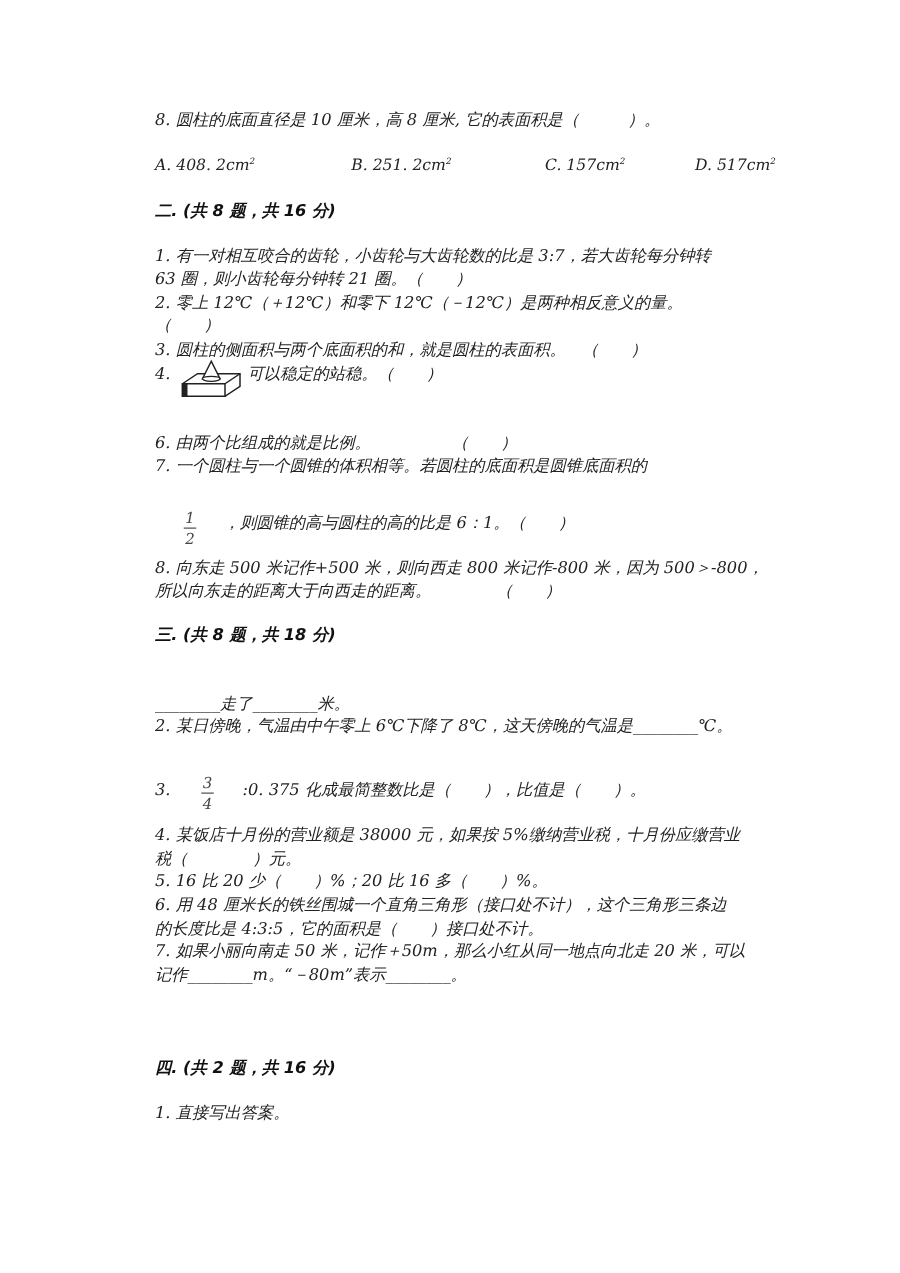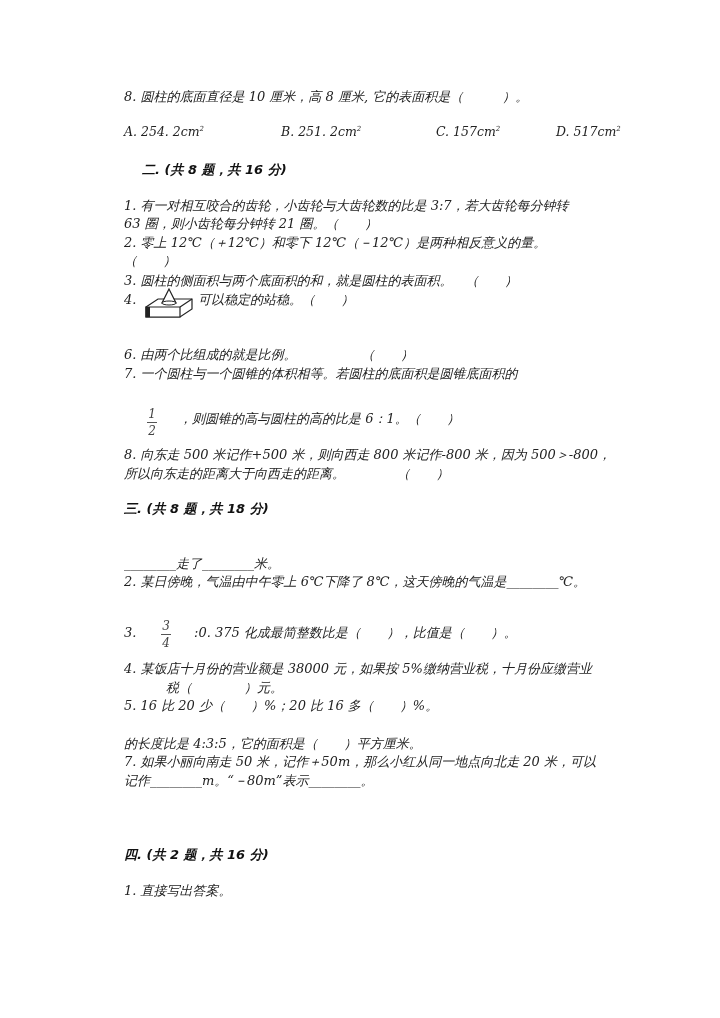--- a/index.html
+++ b/index.html
@@ -16,26 +16,26 @@
   .frac { position: absolute; display: inline-flex; flex-direction: column; align-items: center; font-size: 12px; line-height: 14px; color: #444; }
   .frac .bar { width: 10px; border-top: 1px solid #555; margin: 1px 0; }
   .pic { position: absolute; }
 </style>
 </head>
 <body>
 
 <div class="page">
 
   <div class="line" style="top:88px;">8. 圆柱的底面直径是 10 厘米，高 8 厘米, 它的表面积是（　　　）。</div>
-  <div class="opt" style="left:108px; top:124px;"><span>A. 254. 2cm</span><sup>2</sup></div>
+  <div class="opt" style="left:108px; top:124px;"><span>A. 408. 2cm</span><sup>2</sup></div>
   <div class="opt" style="left:265px; top:124px;"><span>B. 251. 2cm</span><sup>2</sup></div>
   <div class="opt" style="left:420px; top:124px;"><span>C. 157cm</span><sup>2</sup></div>
   <div class="opt" style="left:540px; top:124px;"><span>D. 517cm</span><sup>2</sup></div>
 
-  <div class="line sec" style="top:161px;margin-left:18px;">二. (共 8 题，共 16 分)</div>
+  <div class="line sec" style="top:161px;">二. (共 8 题，共 16 分)</div>
   <div class="line" style="top:197px;">1. 有一对相互咬合的齿轮，小齿轮与大齿轮数的比是 3:7，若大齿轮每分钟转</div>
   <div class="line" style="top:215px;">63 圈，则小齿轮每分钟转 21 圈。（　　）</div>
   <div class="line" style="top:234px;">2. 零上 12℃（＋12℃）和零下 12℃（－12℃）是两种相反意义的量。</div>
   <div class="line" style="top:252px;">（　　）</div>
   <div class="line" style="top:272px;">3. 圆柱的侧面积与两个底面积的和，就是圆柱的表面积。　（　　）</div>
   <div class="line" style="top:291px;">4.</div>
   <svg class="pic" style="left:126px; top:287px;" width="52" height="34" viewBox="0 0 52 34">
     <polygon points="4,20 16,12 50,12 50,22 38,30 4,30" fill="#fff" stroke="#222" stroke-width="1.2"></polygon>
     <polygon points="4,20 38,20 38,30 4,30" fill="#fff" stroke="#222" stroke-width="1.2"></polygon>
     <polygon points="4,20 8,20 8,30 4,30" fill="#222"></polygon>
@@ -59,22 +59,23 @@
   <div class="line" style="top:555px;">________走了________米。</div>
   <div class="line" style="top:573px;">2. 某日傍晚，气温由中午零上 6℃下降了 8℃，这天傍晚的气温是________℃。</div>
   <div class="line" style="top:624px;">3.</div>
   <div class="frac" style="left:145px; top:619px;">
     <span>3</span>
     <span class="bar"></span>
     <span>4</span>
   </div>
   <div class="line" style="left:178px; top:624px;">:0. 375 化成最简整数比是（　　），比值是（　　）。</div>
   <div class="line" style="top:660px;">4. 某饭店十月份的营业额是 38000 元，如果按 5%缴纳营业税，十月份应缴营业</div>
-  <div class="line" style="top:679px;margin-left:42px;">税（　　　　）元。</div>
+  <div class="line" style="top:679px;">税（　　　　）元。</div>
   <div class="line" style="top:697px;">5. 16 比 20 少（　　）%；20 比 16 多（　　）%。</div>
-  <div class="line" style="top:735px;">的长度比是 4:3:5，它的面积是（　　）平方厘米。</div>
+  <div class="line" style="top:716px;">6. 用 48 厘米长的铁丝围城一个直角三角形（接口处不计），这个三角形三条边</div>
+  <div class="line" style="top:735px;">的长度比是 4:3:5，它的面积是（　　）接口处不计。</div>
   <div class="line" style="top:753px;">7. 如果小丽向南走 50 米，记作＋50m，那么小红从同一地点向北走 20 米，可以</div>
   <div class="line" style="top:772px;">记作________m。“－80m”表示________。</div>
 
   <div class="line sec" style="top:846px;">四. (共 2 题，共 16 分)</div>
   <div class="line" style="top:882px;">1. 直接写出答案。</div>
 
 </div>
 
 </body></html>

